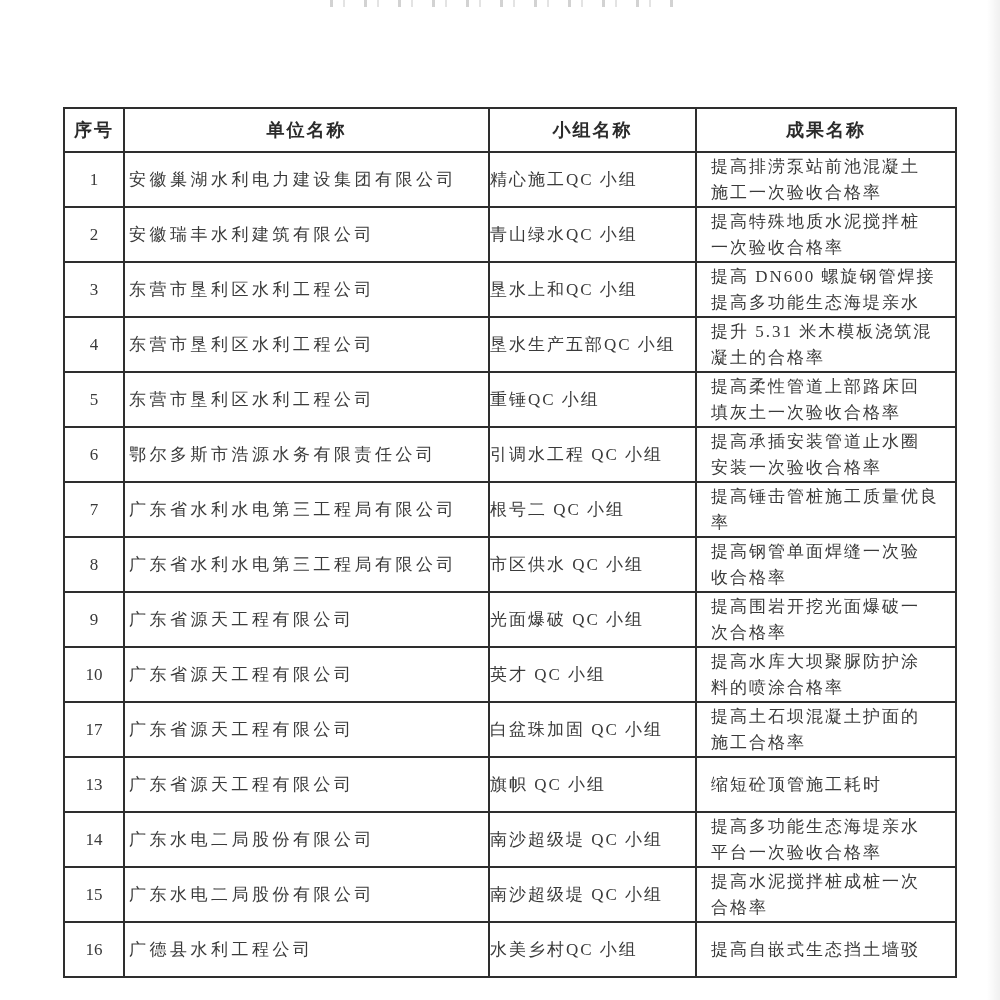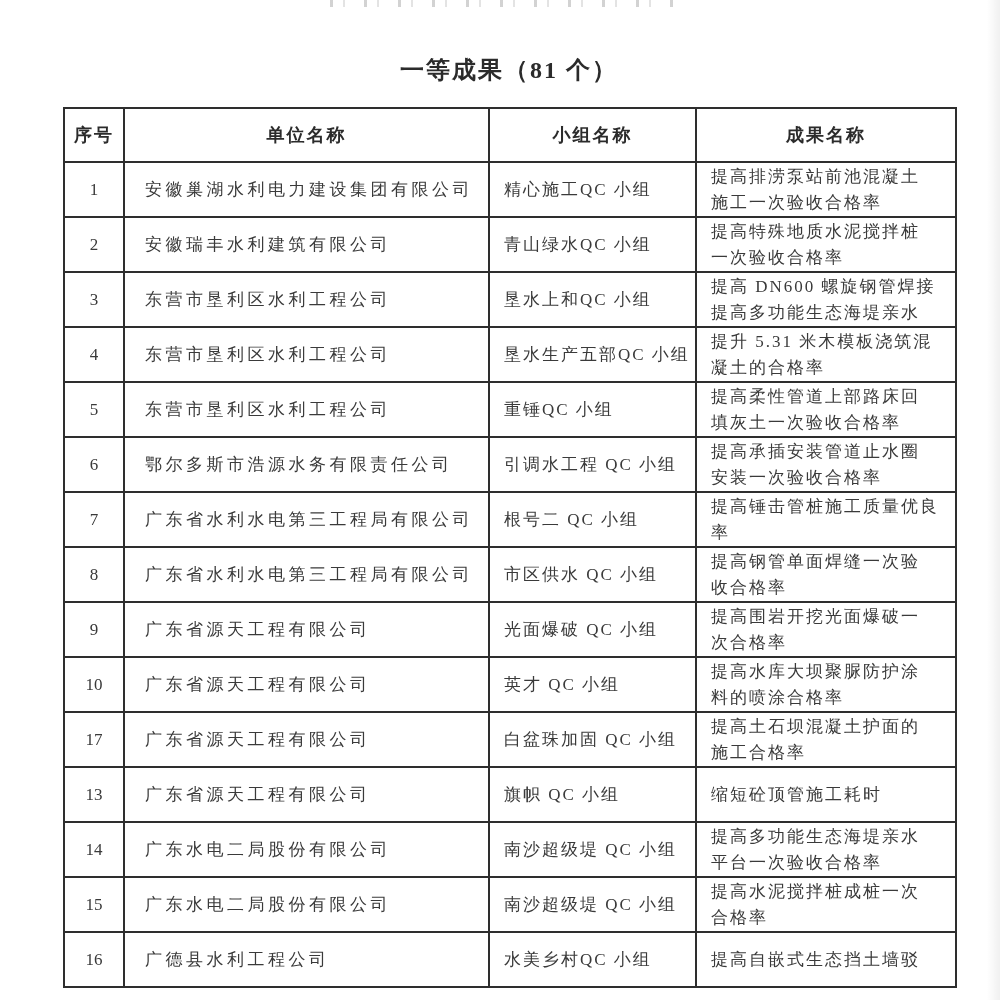--- a/index.html
+++ b/index.html
@@ -53,66 +53,64 @@
   table.results col.col-no    { width: 60px; }
   table.results col.col-unit  { width: 365px; }
   table.results col.col-group { width: 207px; }
   table.results col.col-result{ width: 260px; }
   table.results th, table.results td {
     border: 2px solid #2e2e2e;
     vertical-align: middle;
     overflow: hidden;
   }
   table.results th {
-    height: 54px;
+    height: 44px;
     font-size: 18px;
     font-weight: bold;
     text-align: center;
     letter-spacing: 2px;
     color: #2b2b2b;
     padding: 2px;
   }
   table.results tbody tr { height: 55px; }
   td.c-no {
     text-align: center;
     font-size: 17px;
     color: #3a3a3a;
   }
   td.c-unit {
     font-size: 17px;
     letter-spacing: 3.5px;
-    padding-left: 20px;
+    padding-left: 4px;
     white-space: nowrap;
     color: #3a3a3a;
   }
   td.c-group {
     font-size: 17px;
     letter-spacing: 2px;
-    padding-left: 14px;
     white-space: nowrap;
     color: #3a3a3a;
   }
   td.c-result { padding: 0 14px; }
   td.c-result .result-text {
     display: block;
     font-size: 17px;
     letter-spacing: 2px;
     line-height: 26px;
     white-space: pre-line;
     color: #3a3a3a;
   }
 </style>
 </head>
 <body>
 
 <div class="page">
 
   <div class="clipped-remnant"></div>
 
-  <div class="doc-title">一等成果（81 个）</div>
 
   <div class="table-wrap">
     <table class="results">
       <colgroup>
         <col class="col-no">
         <col class="col-unit">
         <col class="col-group">
         <col class="col-result">
       </colgroup>
       <thead>

